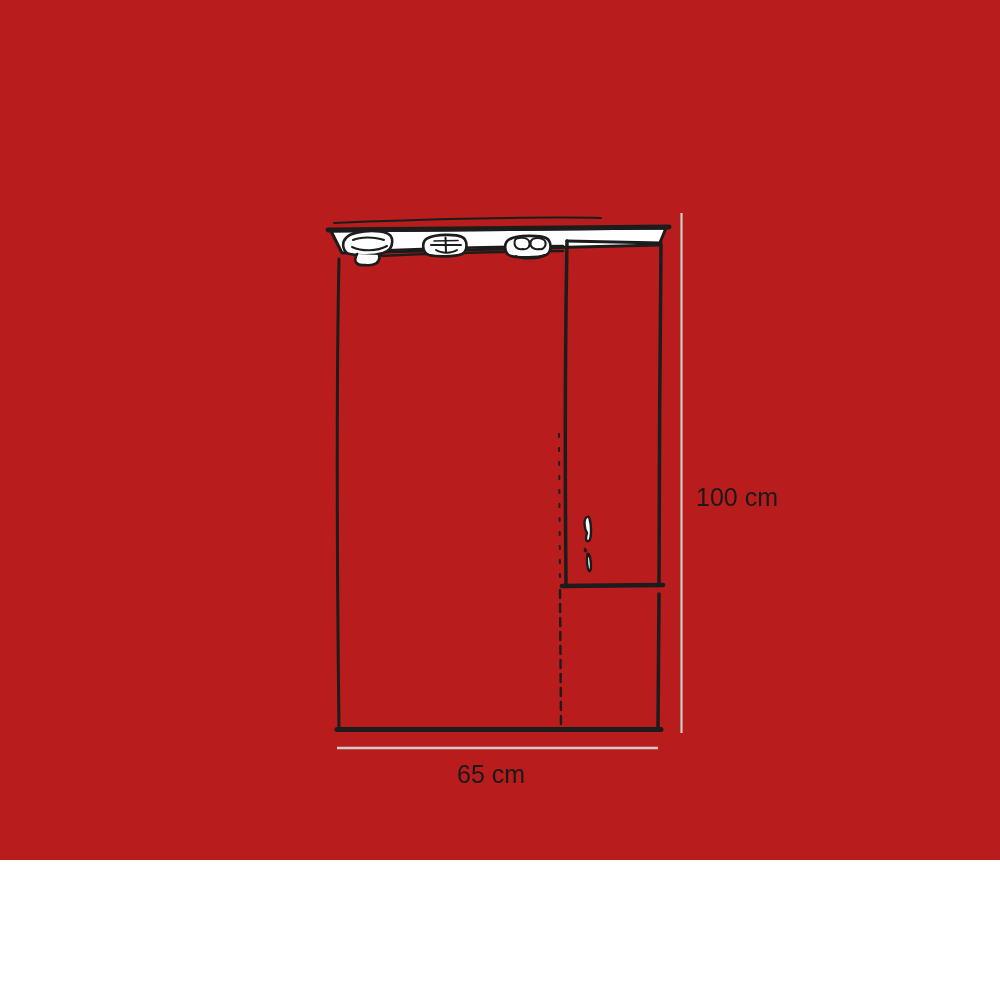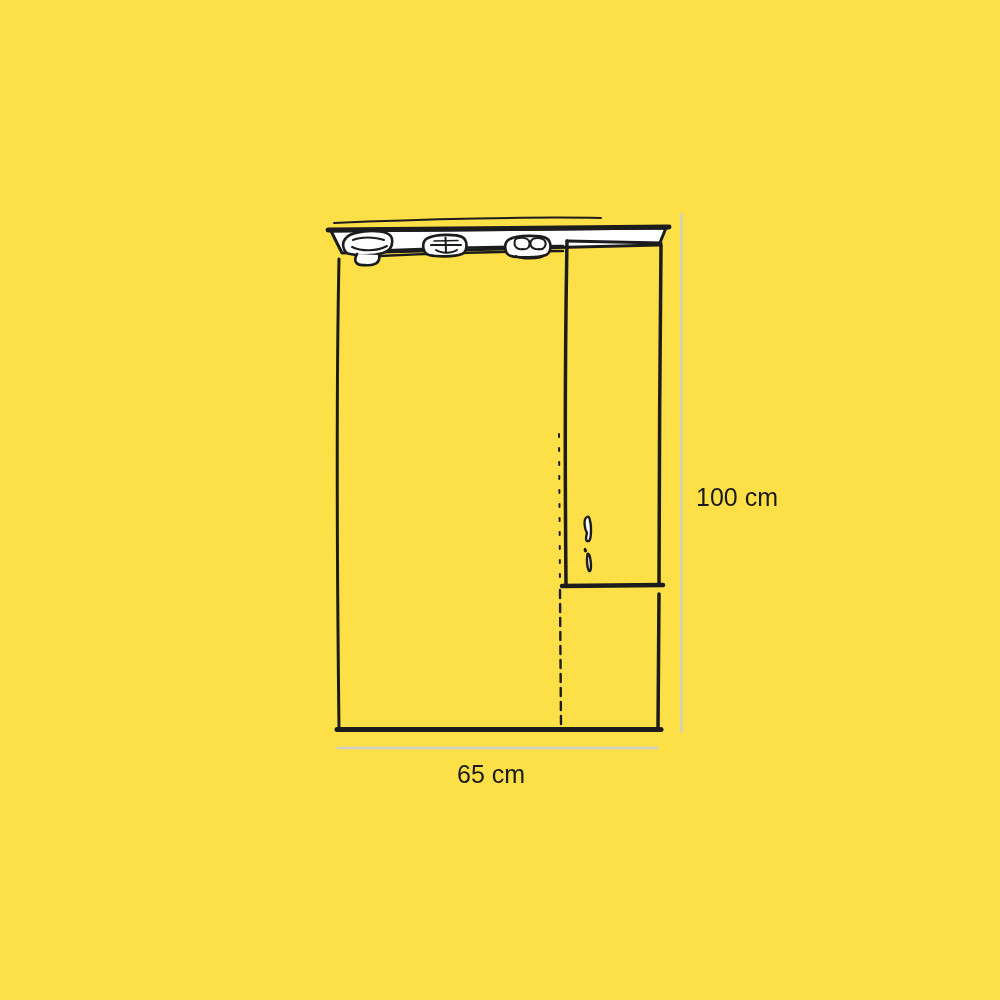--- a/index.html
+++ b/index.html
@@ -3,22 +3,22 @@
 <meta charset="utf-8">
 <style>
   html, body {
     margin: 0;
     padding: 0;
     background: #ffffff;
   }
   .canvas {
     position: relative;
     width: 1000px;
-    height: 1000px;
-    background: #fde047;
+    height: 860px;
+    background: #b91c1c;
     overflow: hidden;
   }
   .drawing-svg {
     position: absolute;
     inset: 0;
     width: 1000px;
     height: 1000px;
   }
   .dim-label {
     font-family: "Liberation Sans", sans-serif;

